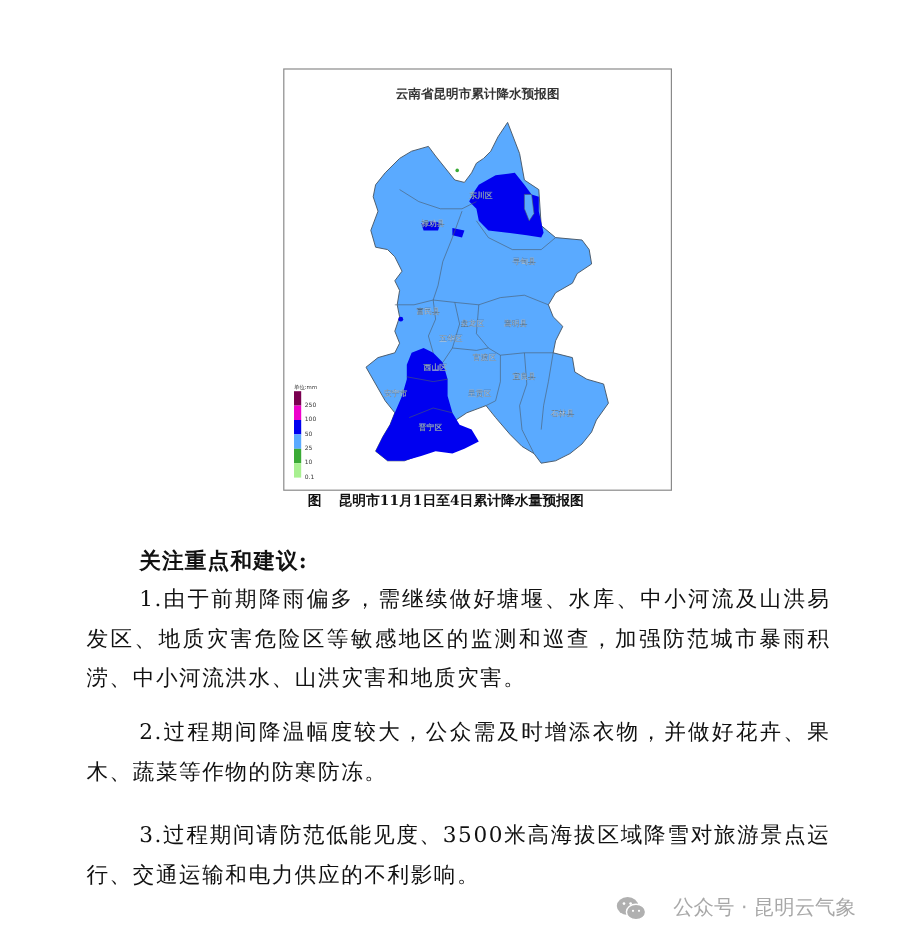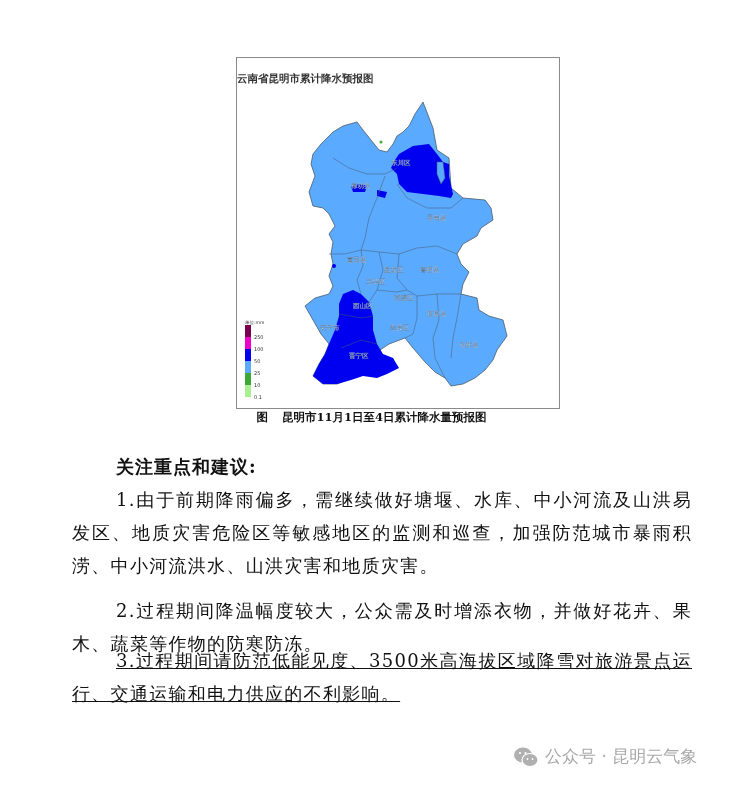--- a/index.html
+++ b/index.html
@@ -1,42 +1,42 @@
 <!DOCTYPE html>
 <html><head>
 <meta charset="utf-8">
 <style>
   html, body { margin: 0; padding: 0; background: #ffffff; }
   body { width: 755px; height: 788px; position: relative; overflow: hidden;
          font-family: "DejaVu Serif", "Liberation Serif", serif; color: #111; }
   .map-frame { position: absolute; left: 236px; top: 57px; width: 324px; height: 352px;
                border: 1px solid #8a8a8a; box-sizing: border-box; background: #fff; }
-  .map-title { position: absolute; left: 0; right: 0; top: 14px; 
+  .map-title { position: absolute; left: 0; right: 0; top: 14px; text-align: center;
                font-family: "DejaVu Sans", sans-serif; font-weight: bold; font-size: 10.5px; color: #333; }
   .map-subtitle { position: absolute; left: 0; right: 0; top: 30px; text-align: center;
                   font-size: 8px; color: #444; }
   .map-svg { position: absolute; left: 0; top: 0; }
   .district-label { font-family: "DejaVu Sans", sans-serif; font-size: 6.5px; fill: #ffffff;
                     stroke: #4a6a8a; stroke-width: 0.25px; }
   .legend { position: absolute; left: 8px; top: 262px; width: 36px; }
   .legend-unit { font-family: "DejaVu Sans", sans-serif; font-size: 4.5px; color: #333; }
   .legend-row { display: flex; align-items: flex-end; height: 12px; }
   .legend-swatch { width: 6px; height: 12px; }
   .legend-lbl { font-family: "DejaVu Sans", sans-serif; font-size: 5px; color: #333; margin-left: 3px; line-height: 5px; transform: translateY(3px); }
   .issue { position: absolute; right: 8px; top: 322px; text-align: center; font-size: 7.5px; color: #333; line-height: 11px; }
   .caption { position: absolute; left: 0; width: 755px; top: 410px; text-align: center;
              font-family: "DejaVu Serif", "Liberation Serif", serif; font-weight: bold; font-size: 11.5px; color: #111; }
   .caption span { margin-right: 14px; }
   .heading { position: absolute; left: 116px; top: 455px; font-weight: bold; font-size: 18px; letter-spacing: 1px; }
   .para { position: absolute; left: 72px; width: 620px; font-size: 18px; line-height: 33px; letter-spacing: 1.3px; text-indent: 44px; text-align: justify; }
   .p1 { top: 483px; }
   .p2 { top: 594px; }
-  .p3 { top: 644px; text-decoration: underline; }
+  .p3 { top: 680px; }
   .footer { position: absolute; left: 513px; top: 745px; display: flex; align-items: center;
-            font-family: "DejaVu Sans", sans-serif; font-size: 17px; color: #a8a8a8; }
+            font-family: "DejaVu Sans", sans-serif; font-size: 17px; color: #a8a8a8; gap: 16px; }
   .wechat-icon { width: 26px; height: 22px; margin-right: 6px; }
 </style>
 </head>
 <body>
 
 <div class="map-frame">
   <div class="map-title">云南省昆明市累计降水预报图</div>
 
   <svg class="map-svg" width="324" height="352" viewBox="0 0 324 352">
 

